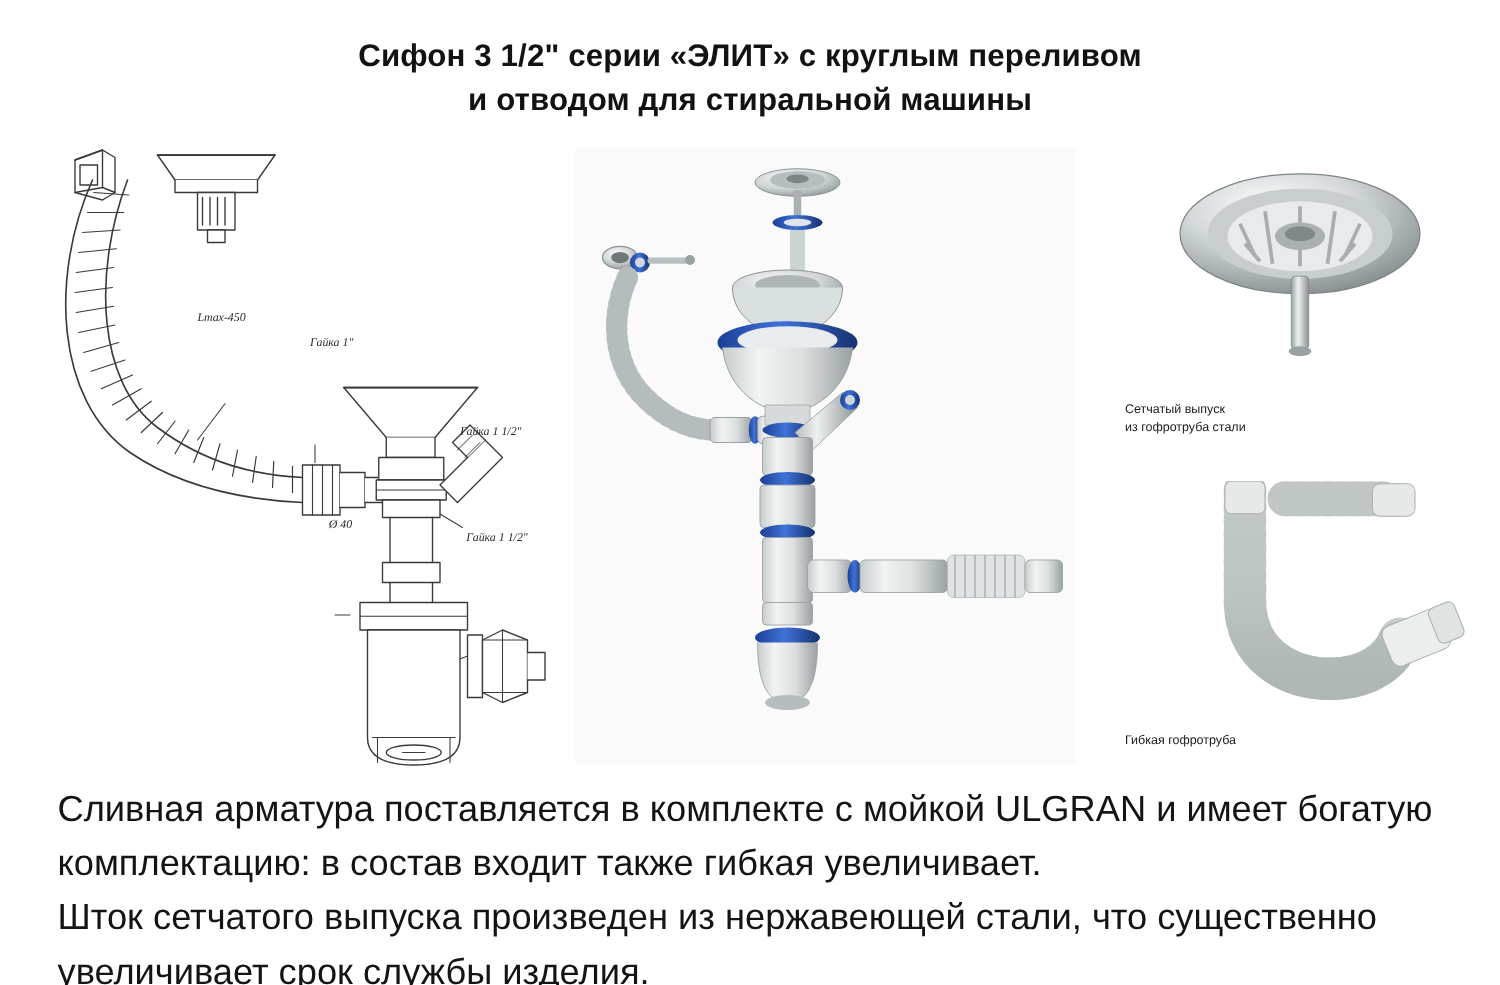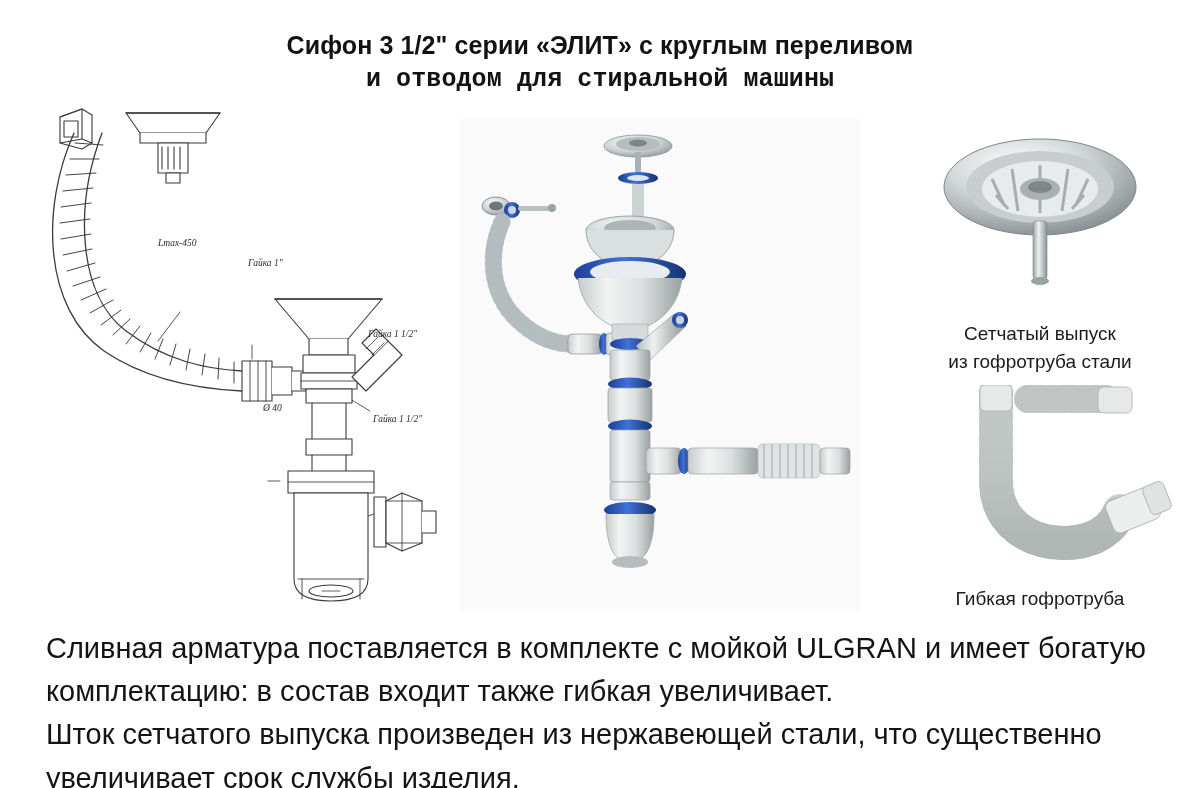--- a/index.html
+++ b/index.html
@@ -14,36 +14,36 @@
   .page{position:relative;width:1200px;height:788px;}
 
   
   .title{
     position:absolute;top:28px;left:0;width:1200px;
     text-align:center;
     font-size:25px;font-weight:bold;line-height:1.38;
     letter-spacing:.1px;
     color:#121212;
   }
-  .title .l2{display:block;font-family:Liberation Mono, monospace;}
+  .title .l2{display:block;}
 
   
-  .tech-drawing{position:absolute;left:30px;top:99px;width:430px;height:510px;}
+  .tech-drawing{position:absolute;left:30px;top:110px;width:430px;height:510px;}
   .tech-drawing svg{display:block;}
   .dim-label{font-family:"Liberation Serif", serif;font-style:italic;font-size:9.5px;fill:#2a2a2a;}
 
   
   .photo-panel{
     position:absolute;left:460px;top:118px;width:400px;height:493px;
     background:#fafafa;
     overflow:hidden;
   }
   .photo-panel svg{display:block;}
   .caption{
-    font-size:19px;line-height:1.45;color:#1b1b1b;text-align:center;
+    font-size:10px;line-height:1.45;color:#1b1b1b;
     margin-top:6px;
   }
   .strainer-wrap{position:absolute;left:900px;top:125px;width:280px;}
   .hose-wrap{position:absolute;left:900px;top:385px;width:280px;}
 
   
   .desc{
     position:absolute;left:46px;top:628px;width:1115px;
     font-size:29px;line-height:1.42;color:#141414;
   }

